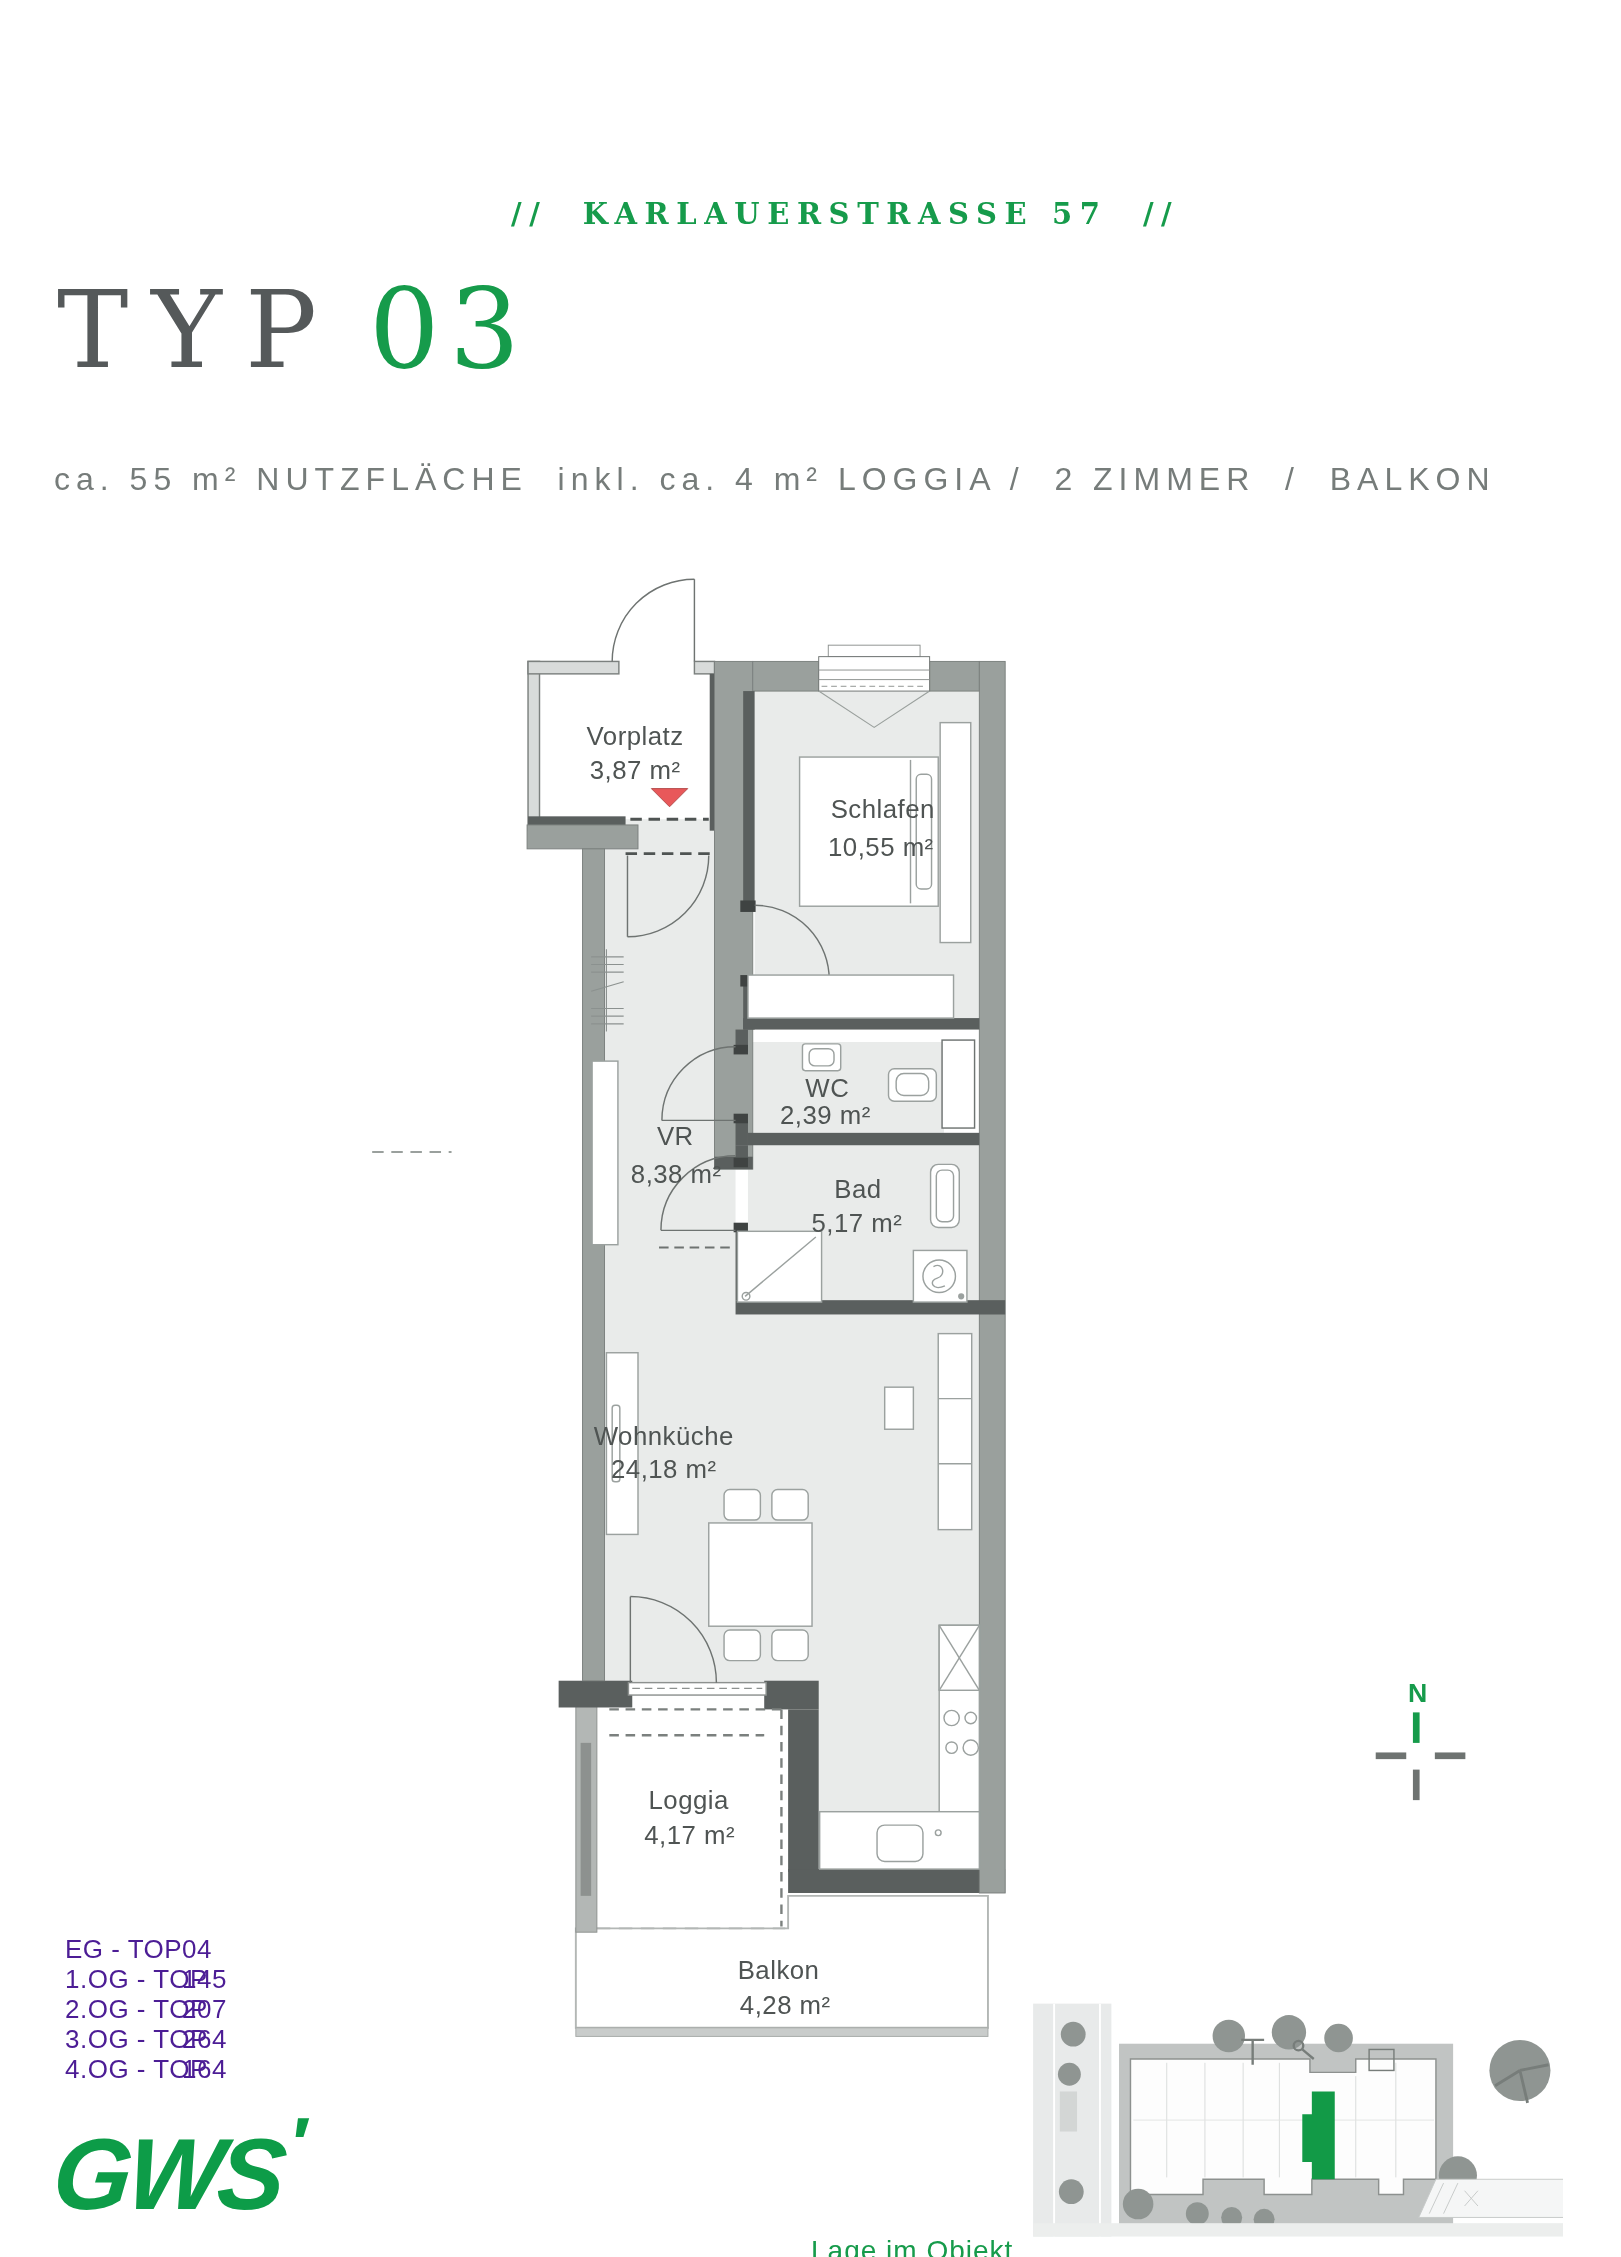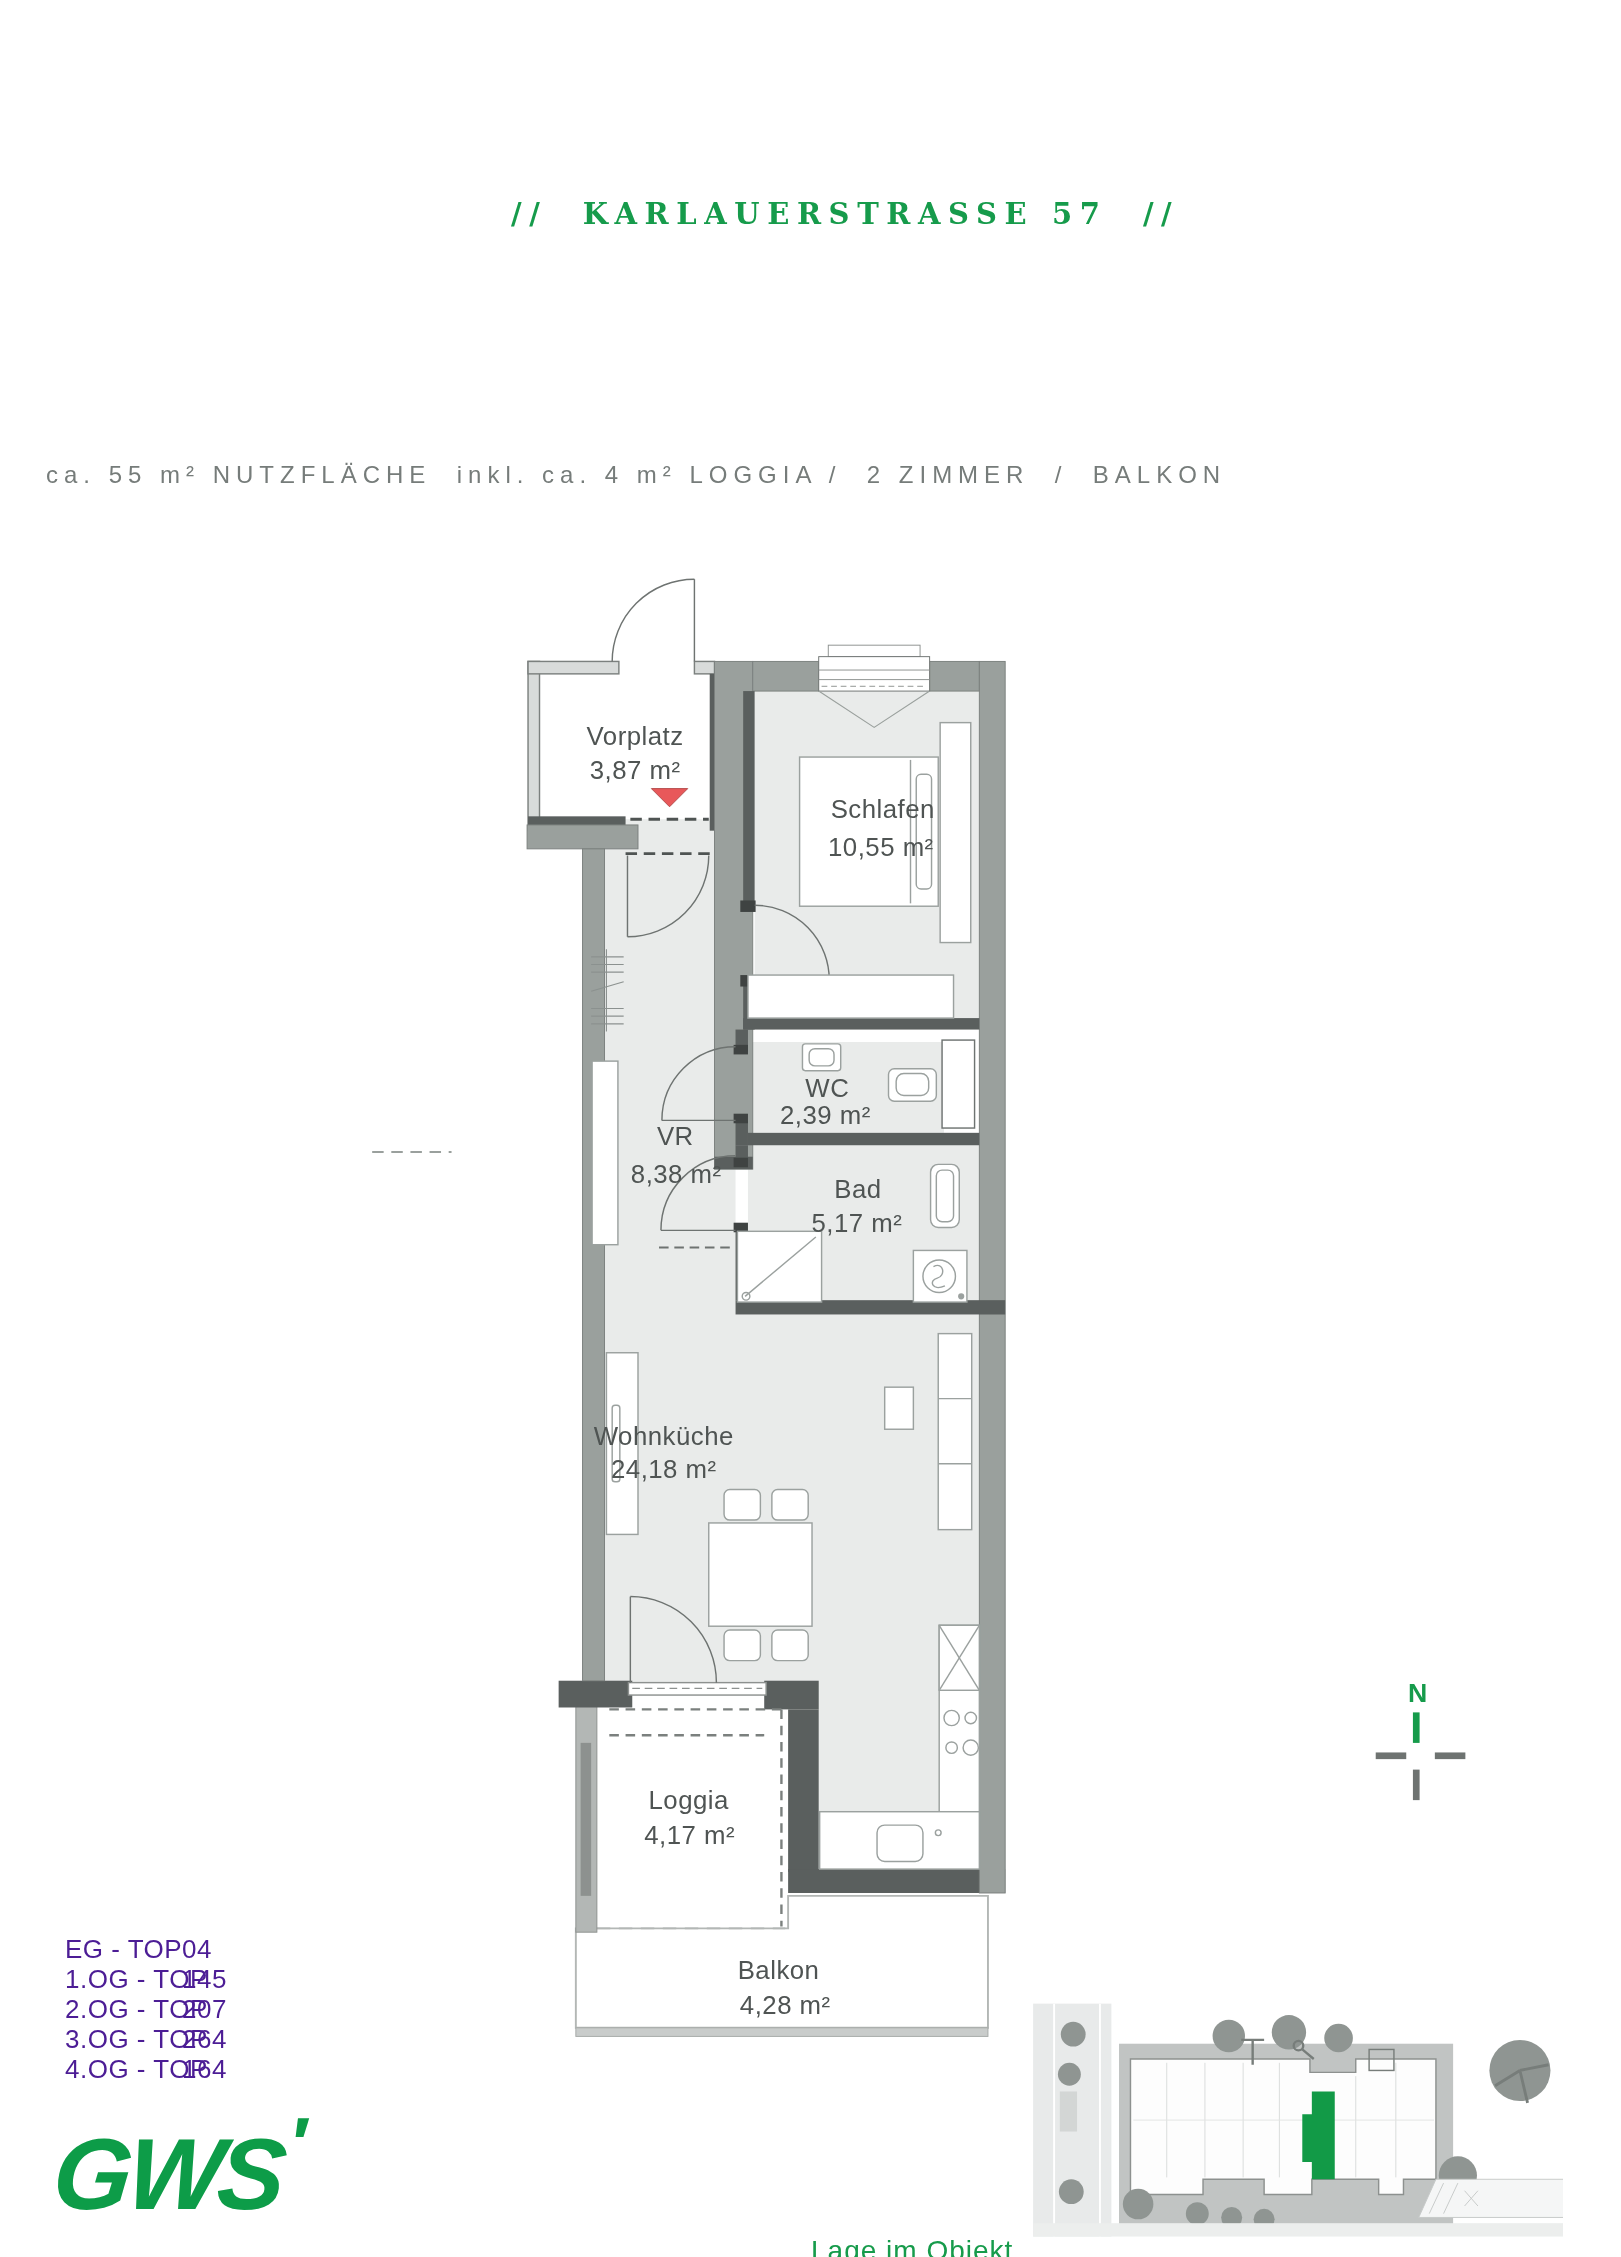--- a/index.html
+++ b/index.html
@@ -8,21 +8,21 @@
 
   
   .proj-header{position:absolute;left:511px;top:197px;
     font-family:"DejaVu Serif",serif;font-size:29px;font-weight:bold;
     color:#169b4b;letter-spacing:7.6px;white-space:pre;}
   .big-title{position:absolute;left:57px;top:275px;white-space:nowrap;}
   .big-title .typ{font-family:"DejaVu Serif",serif;font-size:107px;line-height:107px;
     color:#55595a;letter-spacing:23px;}
   .big-title .num{font-family:"DejaVu Serif",serif;font-size:111px;line-height:107px;
     color:#169b4b;letter-spacing:9.6px;margin-left:29px;}
-  .subtitle{position:absolute;left:46px;top:461px;font-size:24px;color:#767c7a;
+  .subtitle{position:absolute;left:54px;top:461px;font-size:32px;color:#767c7a;
     letter-spacing:6px;white-space:pre;}
 
   
   .plan-wrap{position:absolute;left:353px;top:540px;width:679px;height:1549px;}
   .plan-wrap svg{display:block;}
   text.room{font-family:"Liberation Sans",sans-serif;font-size:27px;fill:#4f5453;letter-spacing:.5px;}
 
   
   .compass{position:absolute;left:1370px;top:1676px;width:103px;height:130px;}
   .compass text{font-family:"Liberation Sans",sans-serif;font-weight:bold;font-size:28px;fill:#169b4b;}
@@ -42,20 +42,23 @@
   .siteplan{position:absolute;left:1023px;top:1996px;width:550px;height:252px;}
   .site-caption{position:absolute;left:811px;top:2199px;font-size:28px;color:#169b4b;letter-spacing:1px;margin-top:36px;}
 </style>
 </head>
 <body>
 
 <div id="page">
 
   <div class="proj-header">//  KARLAUERSTRASSE 57  //</div>
 
+  <div class="big-title">
+    <span class="typ">TYP</span><span class="num">03</span>
+  </div>
 
   <div class="subtitle">ca. 55 m² NUTZFLÄCHE  inkl. ca. 4 m² LOGGIA /  2 ZIMMER  /  BALKON</div>
 
   <div class="plan-wrap">
   <svg width="679" height="1549" viewBox="0 0 710 1620">
 
     <g>
       <path d="M 263 292 H 378 V 657 H 400 V 810 H 655 V 1390 H 487 V 1223 H 455 V 1195 H 263 Z" fill="#e9ebea"></path>
       <rect x="420" y="158" width="235" height="347" fill="#e9ebea"></rect>
       <rect x="413" y="525" width="205" height="95" fill="#e9ebea"></rect>

